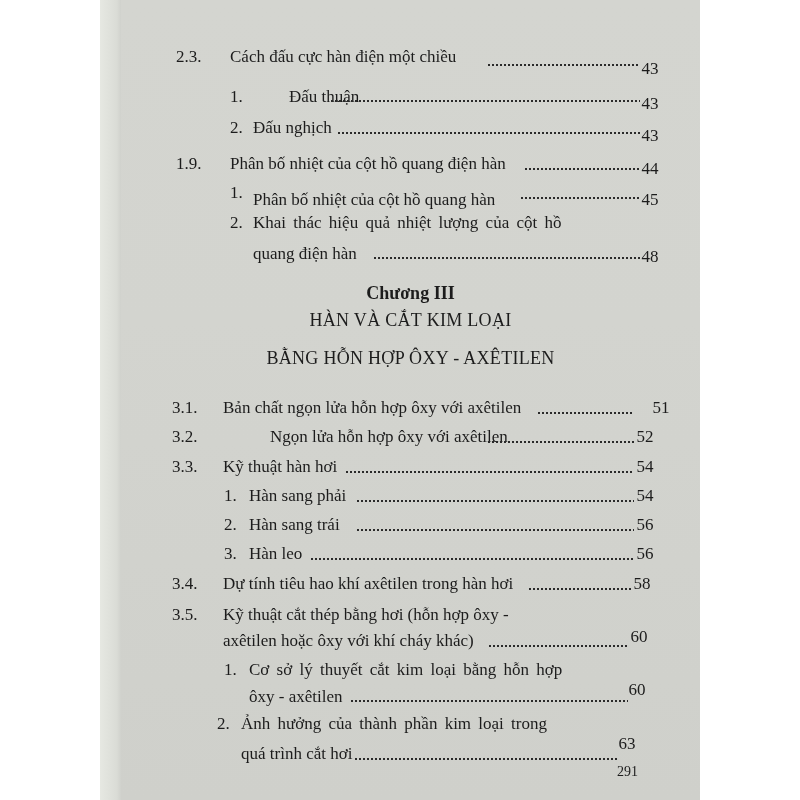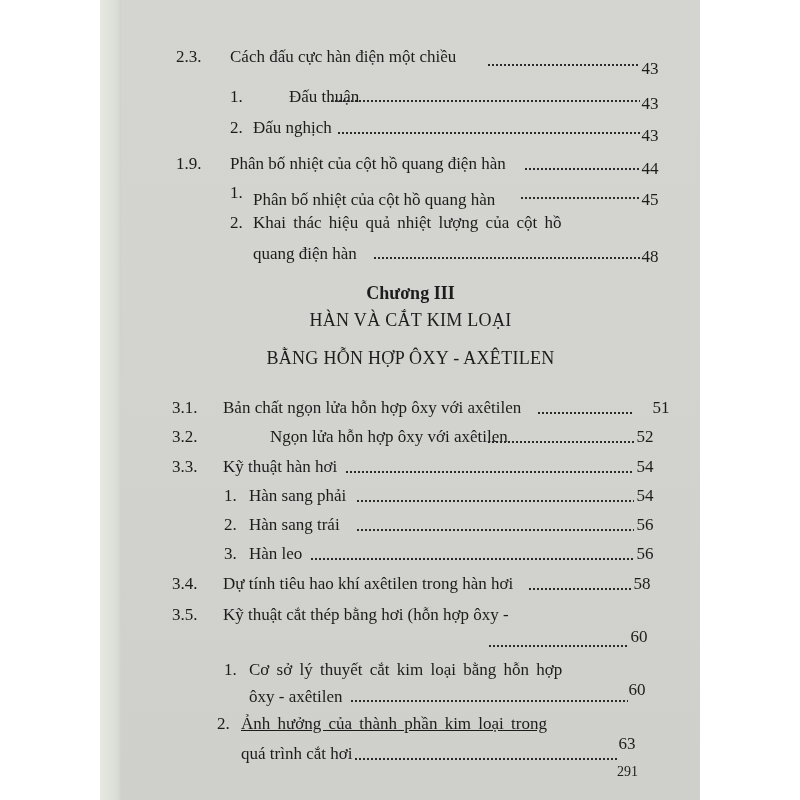--- a/index.html
+++ b/index.html
@@ -128,33 +128,34 @@
 <div class="row" style="top:574px;left:0;width:800px;">
   <span class="num" style="left:172px;">3.4.</span>
   <span class="text" style="left:223px;">Dự tính tiêu hao khí axêtilen trong hàn hơi</span>
   <span class="dots" style="left:528px;width:104px;top:14px;"></span>
   <span class="pg" style="left:627px;">58</span>
 </div>
 
 <div class="row" style="top:605px;left:0;width:800px;height:50px;">
   <span class="num" style="left:172px;">3.5.</span>
   <span class="text" style="left:223px;">Kỹ thuật cắt thép bằng hơi (hỗn hợp ôxy -</span>
+  <span class="text" style="left:223px;top:26px;">axêtilen hoặc ôxy với khí cháy khác)</span>
   <span class="dots" style="left:488px;width:140px;top:40px;"></span>
   <span class="pg" style="left:624px;top:22px;">60</span>
 </div>
 
 <div class="row" style="top:660px;left:0;width:800px;height:50px;">
   <span class="num" style="left:224px;">1.</span>
   <span class="text" style="left:249px;word-spacing:3px;">Cơ sở lý thuyết cắt kim loại bằng hỗn hợp</span>
   <span class="text" style="left:249px;top:27px;">ôxy - axêtilen</span>
   <span class="dots" style="left:350px;width:278px;top:40px;"></span>
   <span class="pg" style="left:622px;top:20px;">60</span>
 </div>
 
 <div class="row" style="top:714px;left:0;width:800px;height:50px;">
   <span class="num" style="left:217px;">2.</span>
-  <span class="text" style="left:241px;word-spacing:3px;text-decoration:underline;">Ảnh hưởng của thành phần kim loại trong</span>
+  <span class="text" style="left:241px;word-spacing:3px;">Ảnh hưởng của thành phần kim loại trong</span>
   <span class="text" style="left:241px;top:30px;">quá trình cắt hơi</span>
   <span class="dots" style="left:354px;width:264px;top:44px;"></span>
   <span class="pg" style="left:612px;top:20px;">63</span>
 </div>
 
 <div class="folio">291</div>
 
 </body></html>

